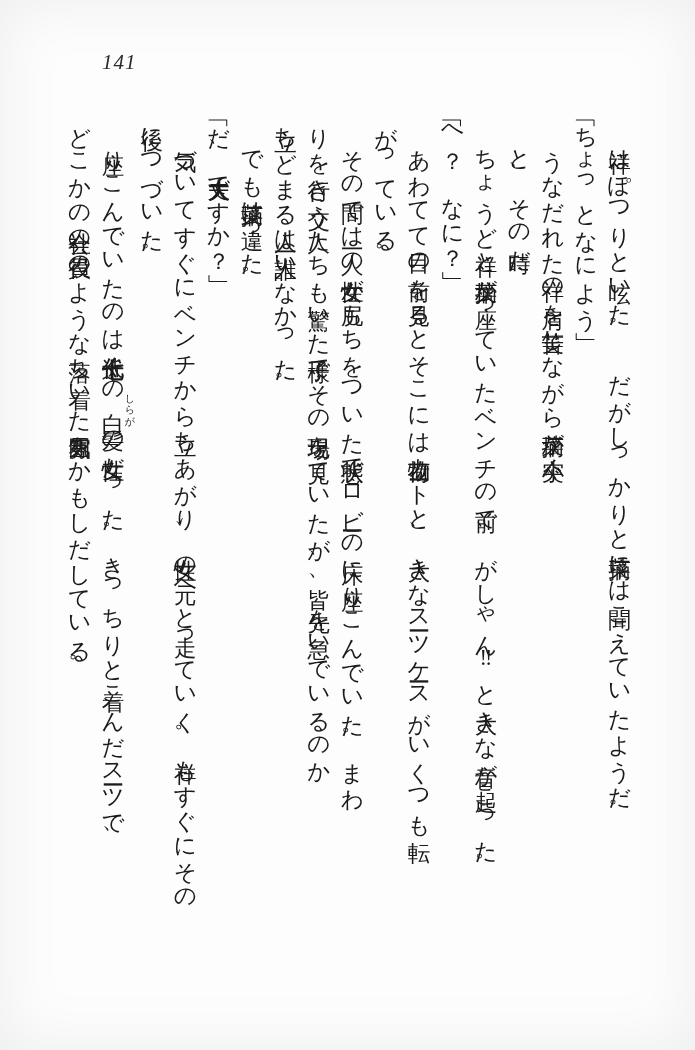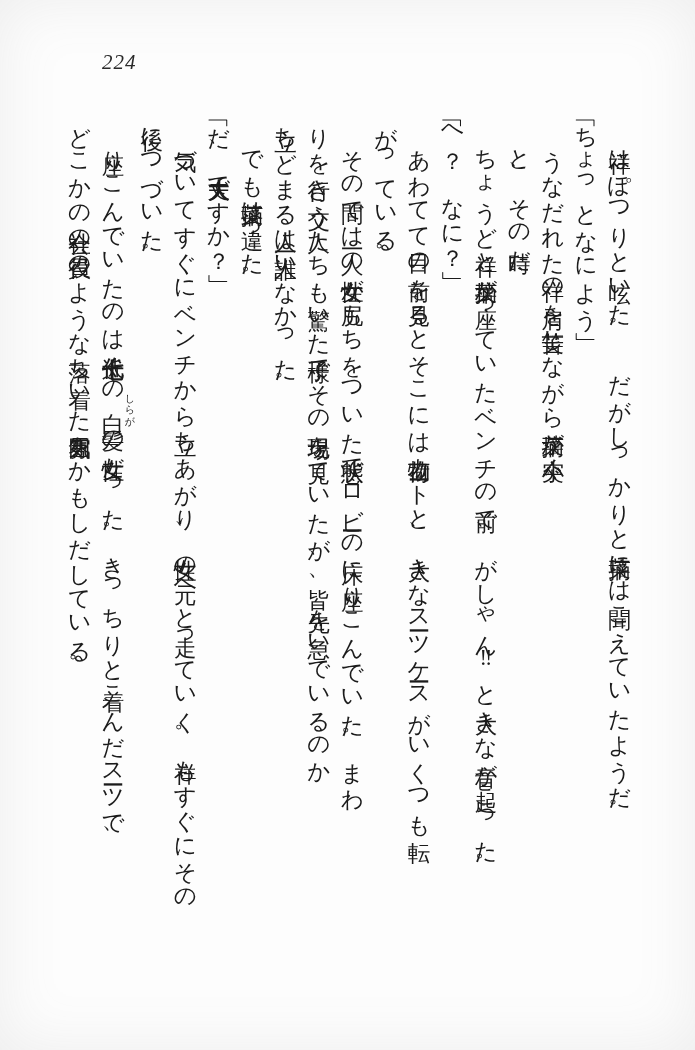--- a/index.html
+++ b/index.html
@@ -52,21 +52,21 @@
     font-size: 10px;
     letter-spacing: 0;
     color: #1b1b1b;
   }
 </style>
 </head>
 <body>
 
 <div class="page">
 
-  <div class="page-number">224</div>
+  <div class="page-number">141</div>
 
   <div class="text-block">
     <p class="text-column">　祥はぽつりと呟いた。　だがしっかりと菜摘には聞こえていたようだ。</p>
     <p class="text-column">「ちょっとなによう」</p>
     <p class="text-column">　うなだれた祥の肩を苦笑しながら菜摘が小突く。</p>
     <p class="text-column">　と、その時だ。</p>
     <p class="text-column">　ちょうど祥と菜摘が座っていたベンチの前で、がしゃん‼と大きな音が起こった。</p>
     <p class="text-column">「へ？　なに？」</p>
     <p class="text-column">　あわてて目の前を見るとそこには荷物カートと、大きなスーツケースがいくつも転</p>
     <p class="text-column">がっている。</p>

